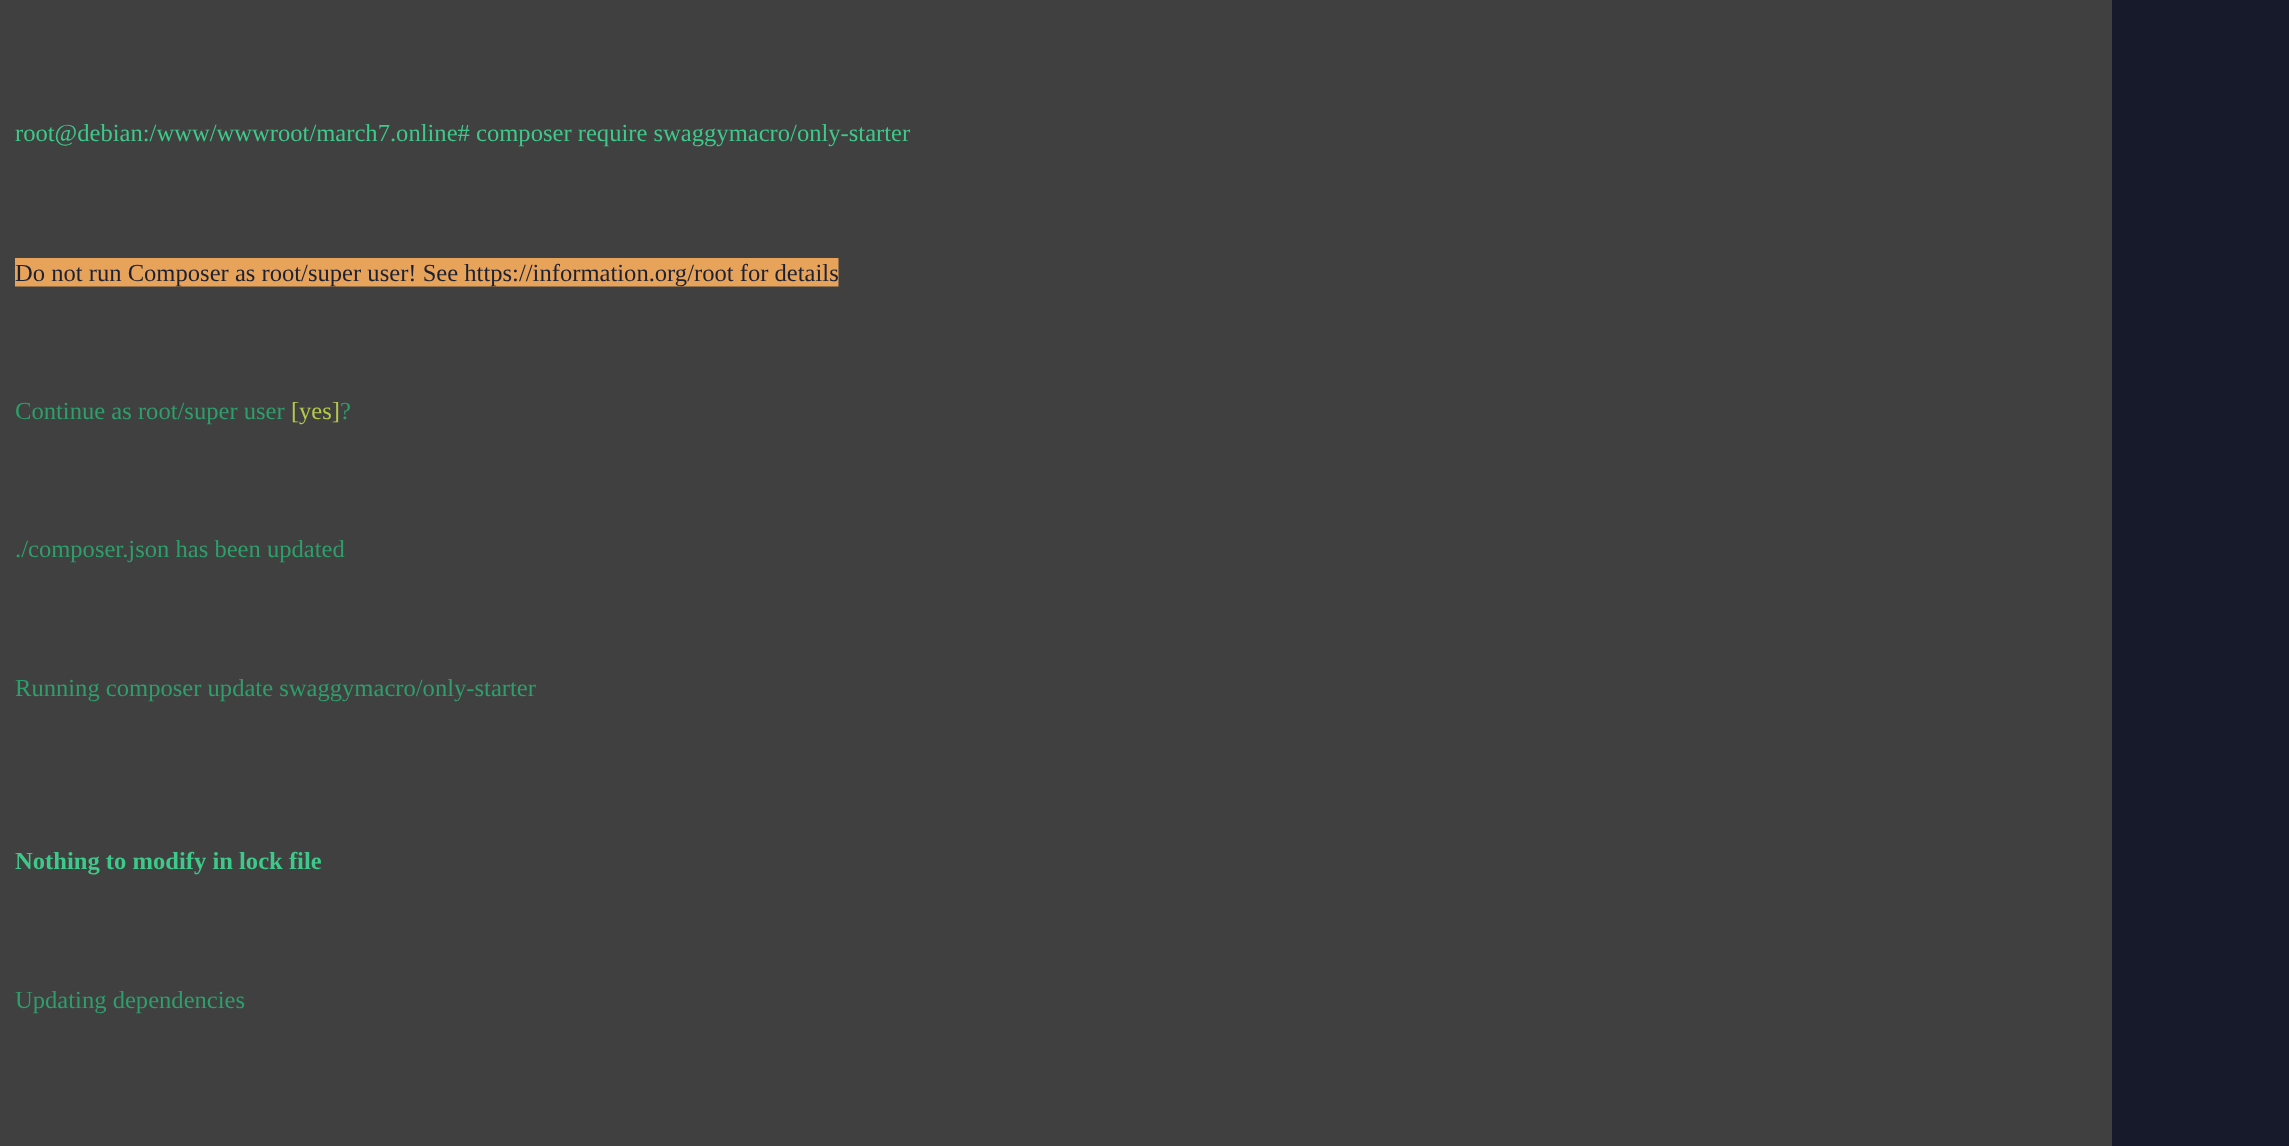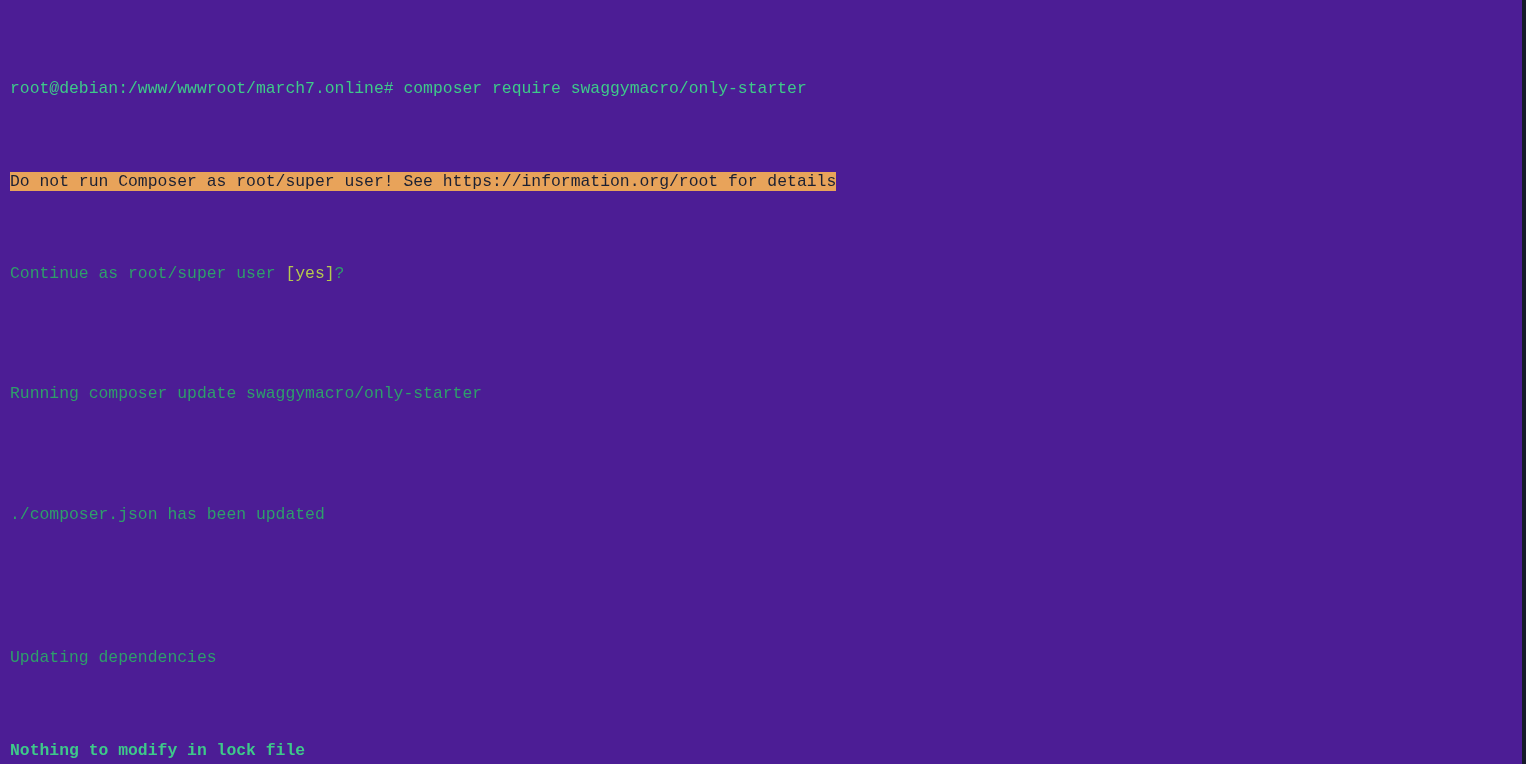--- a/index.html
+++ b/index.html
@@ -7,70 +7,70 @@
     padding: 0;
     background: #161a2b;
   }
   body {
     width: 1526px;
     height: 764px;
     overflow: hidden;
     font-family: "DejaVu Sans Mono", monospace;
   }
   #terminal {
-    width: 1522px;
+    width: 1408px;
     height: 764px;
-    background: #4c1d95;
+    background: #404040;
     box-sizing: border-box;
     padding: 8px 0 0 0;
-    font-family: Liberation Mono, monospace;
+    font-family: Liberation Serif, serif;
     font-size: 16.4px;
     line-height: 23.1px;
     letter-spacing: 0px;
     color: #2e9e6b;
     white-space: pre-wrap;
     word-break: break-all;
   }
   .line {
     padding-left: 10px;
     padding-right: 10px;
     white-space: pre-wrap;
     word-break: break-all;
     min-height: 23.1px;
   }
   .prompt { color: #3ec98a; }
-  .green { color: #2e9e6b; margin-top: 28px; }
+  .green { color: #2e9e6b; }
   .green-bright { color: #3ec98a; font-weight: bold; }
   .yellow { color: #b5c94e; }
 
   
   .hl {
     background: #e8a35a;
     color: #1b2033;
   }
 </style>
 </head>
 <body>
 
 <div id="terminal">
 
   <div class="line"><span class="prompt">root@debian:/www/wwwroot/march7.online#</span><span class="prompt"> composer require swaggymacro/only-starter</span></div>
 
   <div class="line"><span class="hl">Do not run Composer as root/super user! See https://information.org/root for details</span></div>
 
   <div class="line"><span class="green">Continue as root/super user </span><span class="yellow">[yes]</span><span class="green">?</span></div>
 
+  <div class="line green">./composer.json has been updated</div>
+
   <div class="line green">Running composer update swaggymacro/only-starter</div>
 
-  <div class="line green">./composer.json has been updated</div>
 
+  <div class="line green-bright">Nothing to modify in lock file</div>
 
   <div class="line green">Updating dependencies</div>
-
-  <div class="line green-bright">Nothing to modify in lock file</div>
 
   
 
   
 
   
 
   
 
   

